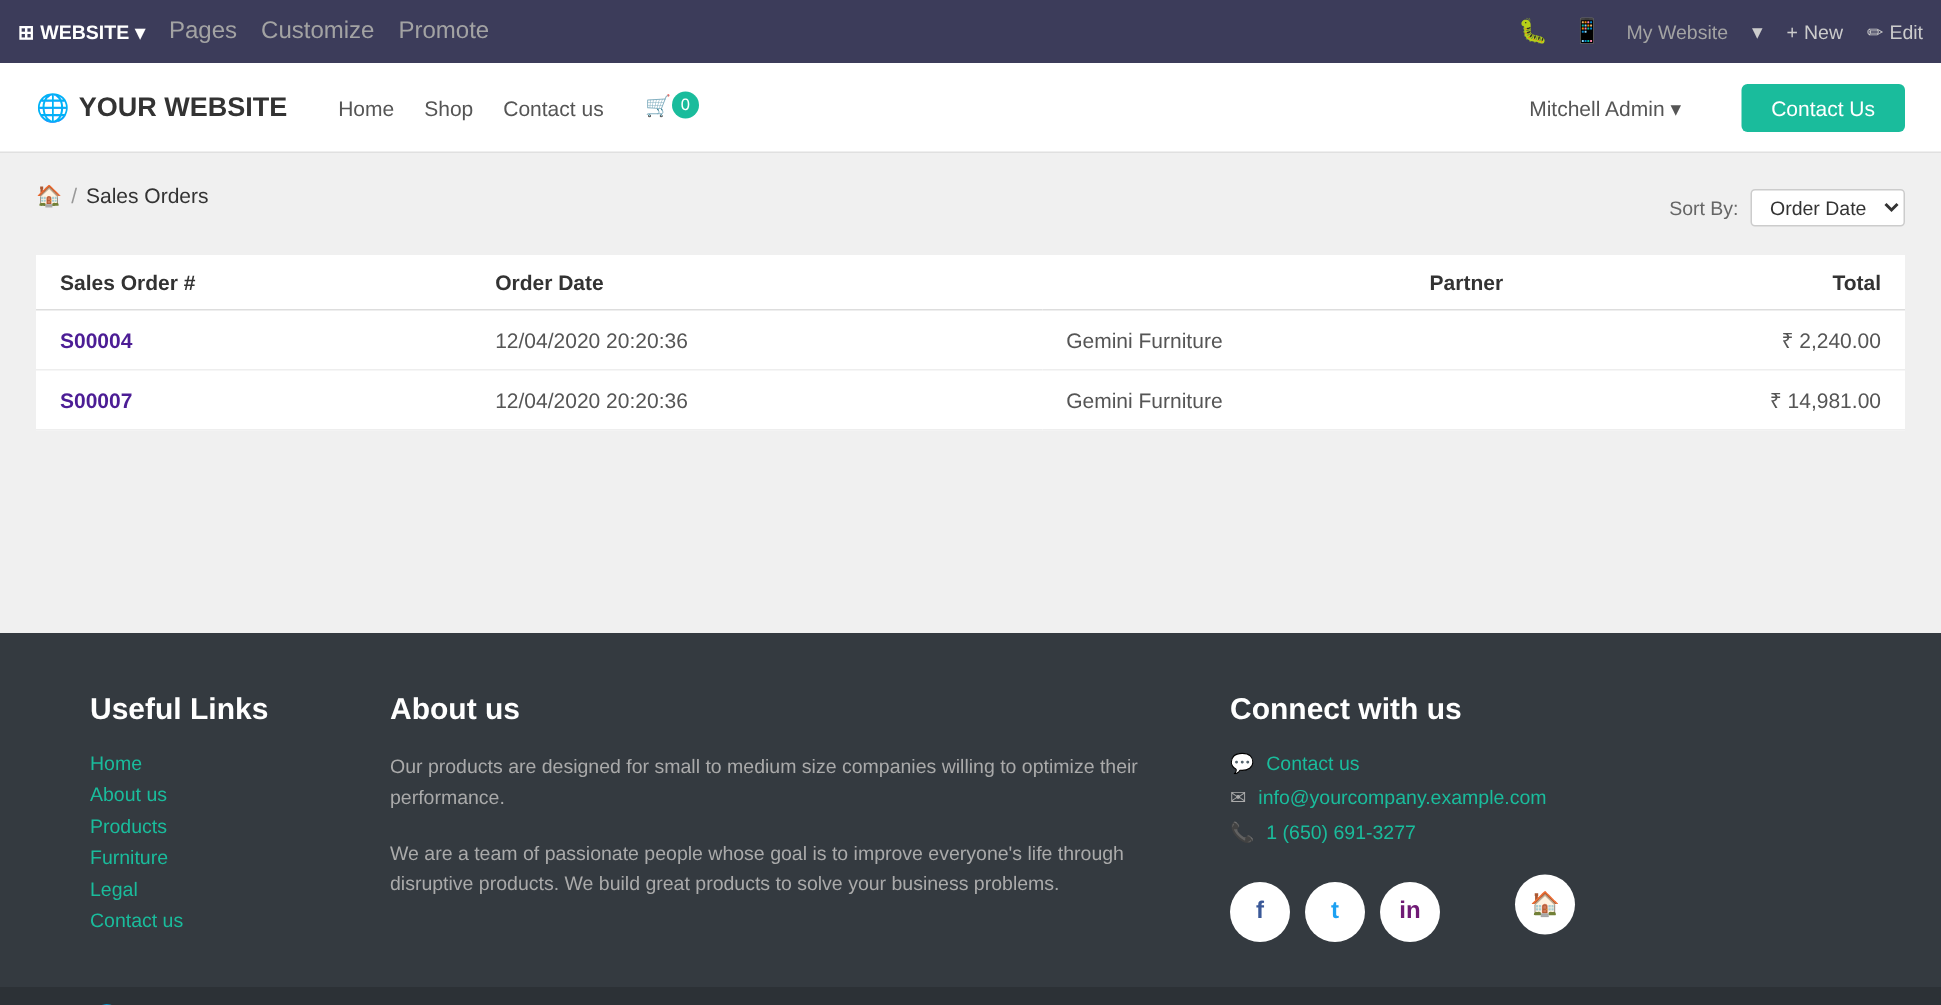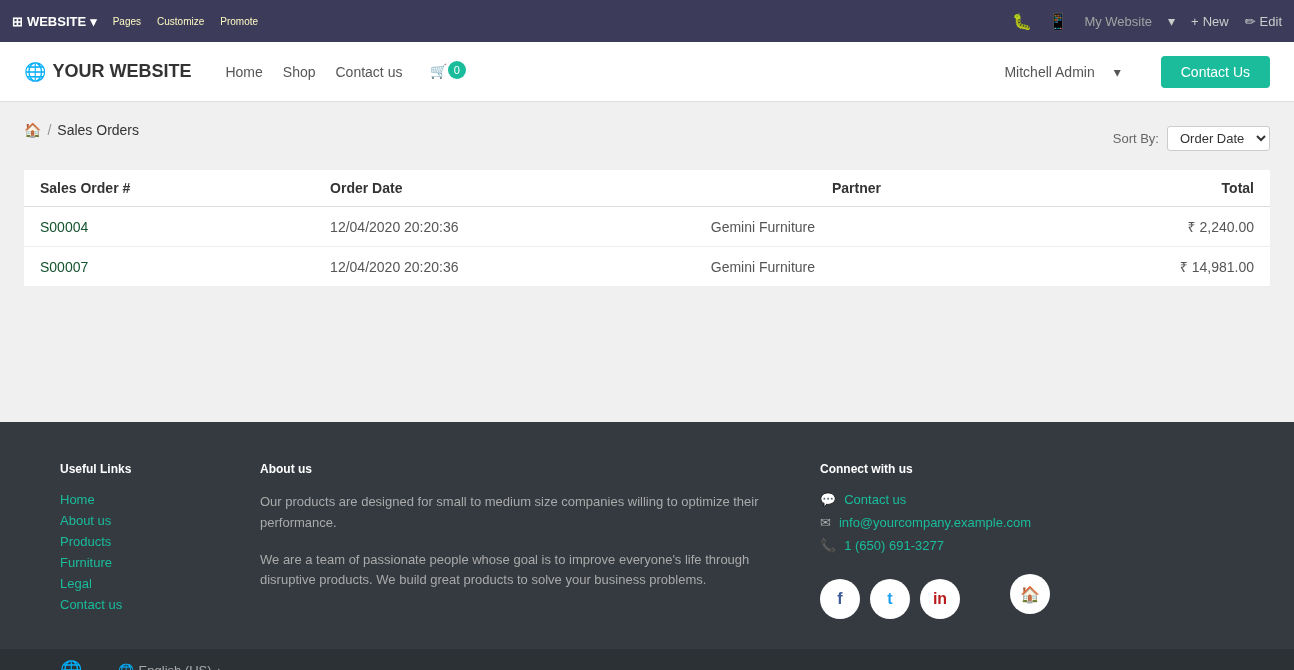--- a/index.html
+++ b/index.html
@@ -12,21 +12,21 @@
       display: flex;
       align-items: center;
       padding: 0 12px;
       height: 42px;
       gap: 16px;
     }
     .admin-bar .brand {
       display: flex; align-items: center; gap: 4px; color: #fff; font-size: 13px; font-weight: bold;
     }
     .admin-bar .nav-link {
-      color: #fef9c3; font-size: 10px; cursor: pointer; text-decoration: none;
+      color: #a3a3a3; font-size: 16px; cursor: pointer; text-decoration: none;
     }
     .admin-bar .spacer { flex: 1; }
     .admin-bar .right-icons { display: flex; align-items: center; gap: 16px; }
     .admin-bar .icon-btn {
       color: #ccc; font-size: 16px; cursor: pointer; background: none; border: none; display: flex; align-items: center; gap: 4px;
     }
     .admin-bar .my-website { color: #a3a3a3; font-size: 13px; cursor: pointer; }
     .admin-bar .new-btn {
       background: none; border: none; color: #ccc; font-size: 13px; cursor: pointer; display: flex; align-items: center; gap: 4px;
     }
@@ -48,21 +48,21 @@
       display: flex; align-items: center; gap: 6px; font-size: 18px; font-weight: bold; color: #333; text-decoration: none;
     }
     .site-nav { display: flex; align-items: center; gap: 20px; margin-left: 10px; }
     .site-nav a { color: #555; text-decoration: none; font-size: 14px; }
     .cart-icon { position: relative; margin-left: 4px; cursor: pointer; }
     .cart-badge {
       background: #1abc9c; color: #fff; font-size: 11px; border-radius: 50%; width: 18px; height: 18px;
       display: inline-flex; align-items: center; justify-content: center; position: relative; top: -2px;
     }
     .header-spacer { flex: 1; }
-    .mitchell-admin { color: #555; font-size: 14px; cursor: pointer; margin-right: 16px; display: flex; align-items: center; gap: 19px; }
+    .mitchell-admin { color: #555; font-size: 14px; cursor: pointer; margin-right: 16px; display: flex; align-items: center; gap: 4px; }
     .contact-us-btn {
       background: #1abc9c; color: #fff; border: none; border-radius: 4px; padding: 8px 20px; font-size: 14px; cursor: pointer;
     }
 
     
     .main-content {
       background: #f0f0f0;
       padding: 20px 24px;
       min-height: 320px;
     }
@@ -84,32 +84,32 @@
       width: 100%; border-collapse: collapse; background: #fff;
     }
     .orders-table th {
       text-align: left; padding: 10px 16px; font-weight: bold; font-size: 14px; color: #333; border-bottom: 1px solid #ddd;
     }
     .orders-table th:last-child { text-align: right; }
     .orders-table td {
       padding: 10px 16px; font-size: 14px; color: #555; border-bottom: 1px solid #eee;
     }
     .orders-table td:last-child { text-align: right; }
-    .order-link { color: #14532d; text-decoration: none; }
+    .order-link { color: #4c1d95; text-decoration: none; font-weight: bold; }
 
     
     .site-footer {
       background: #343a40;
       color: #ccc;
       padding: 40px 60px 30px;
       display: flex;
       gap: 60px;
     }
     .footer-col { min-width: 140px; }
-    .footer-heading { color: #fff; font-size: 12px; font-weight: bold; margin-bottom: 16px; }
+    .footer-heading { color: #fff; font-size: 20px; font-weight: bold; margin-bottom: 16px; }
     .footer-links { display: flex; flex-direction: column; gap: 6px; }
     .footer-links a { color: #1abc9c; text-decoration: none; font-size: 13px; }
     .about-col { flex: 1; max-width: 500px; }
     .about-text { color: #aaa; font-size: 13px; line-height: 1.6; margin-bottom: 16px; }
     .connect-col { min-width: 200px; }
     .connect-items { display: flex; flex-direction: column; gap: 8px; margin-bottom: 16px; }
     .connect-item { display: flex; align-items: center; gap: 8px; font-size: 13px; color: #aaa; }
     .connect-item a { color: #1abc9c; text-decoration: none; }
     .social-icons { display: flex; gap: 10px; align-items: center; margin-top: 10px; }
     .social-btn {
@@ -195,21 +195,21 @@
         <option>Order Date</option>
       </select>
     </div>
   </div>
 
   <table class="orders-table">
     <thead>
       <tr>
         <th>Sales Order #</th>
         <th style="text-align:left;">Order Date</th>
-        <th style="text-align:center;">Partner</th>
+        <th style="text-align:right;">Partner</th>
         <th>Total</th>
       </tr>
     </thead>
     <tbody>
       <tr>
         <td><a class="order-link">S00004</a></td>
         <td>12/04/2020  20:20:36</td>
         <td>Gemini Furniture</td>
         <td>₹ 2,240.00</td>
       </tr>
@@ -256,21 +256,21 @@
       </div>
       <div class="connect-item">
         <span>📞</span>
         <a>1 (650) 691-3277</a>
       </div>
     </div>
     <div style="display:flex; align-items:center; gap:10px; margin-top:16px;">
       <div class="social-icons">
         <a class="social-btn" style="color:#3b5998; font-weight:bold;">f</a>
         <a class="social-btn" style="color:#1da1f2; font-weight:bold;">t</a>
-        <a class="social-btn" style="color:#b91c1c; font-weight:bold;">in</a>
+        <a class="social-btn" style="color:#701a75; font-weight:bold;">in</a>
       </div>
       <div class="home-social-btn" style="margin-left:40px;">🏠</div>
     </div>
   </div>
 </div>
 
 <div class="footer-bottom">
   <span class="footer-bottom-icon">🌐</span>
   <div class="footer-bottom-lang">
     <span>🌐</span>

